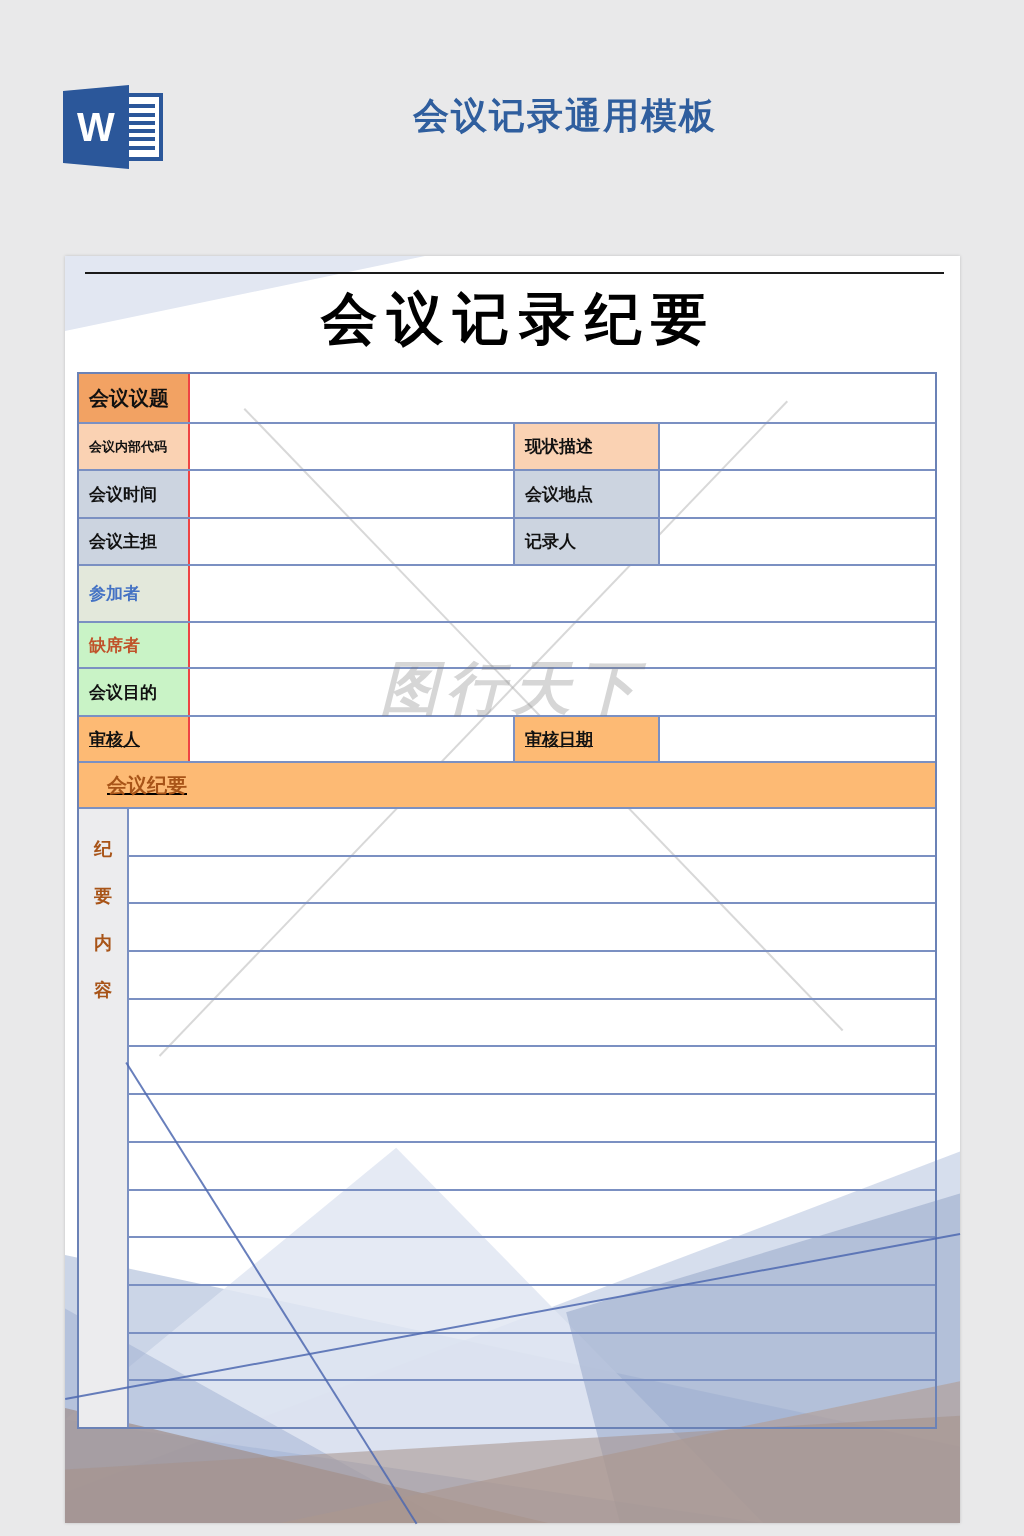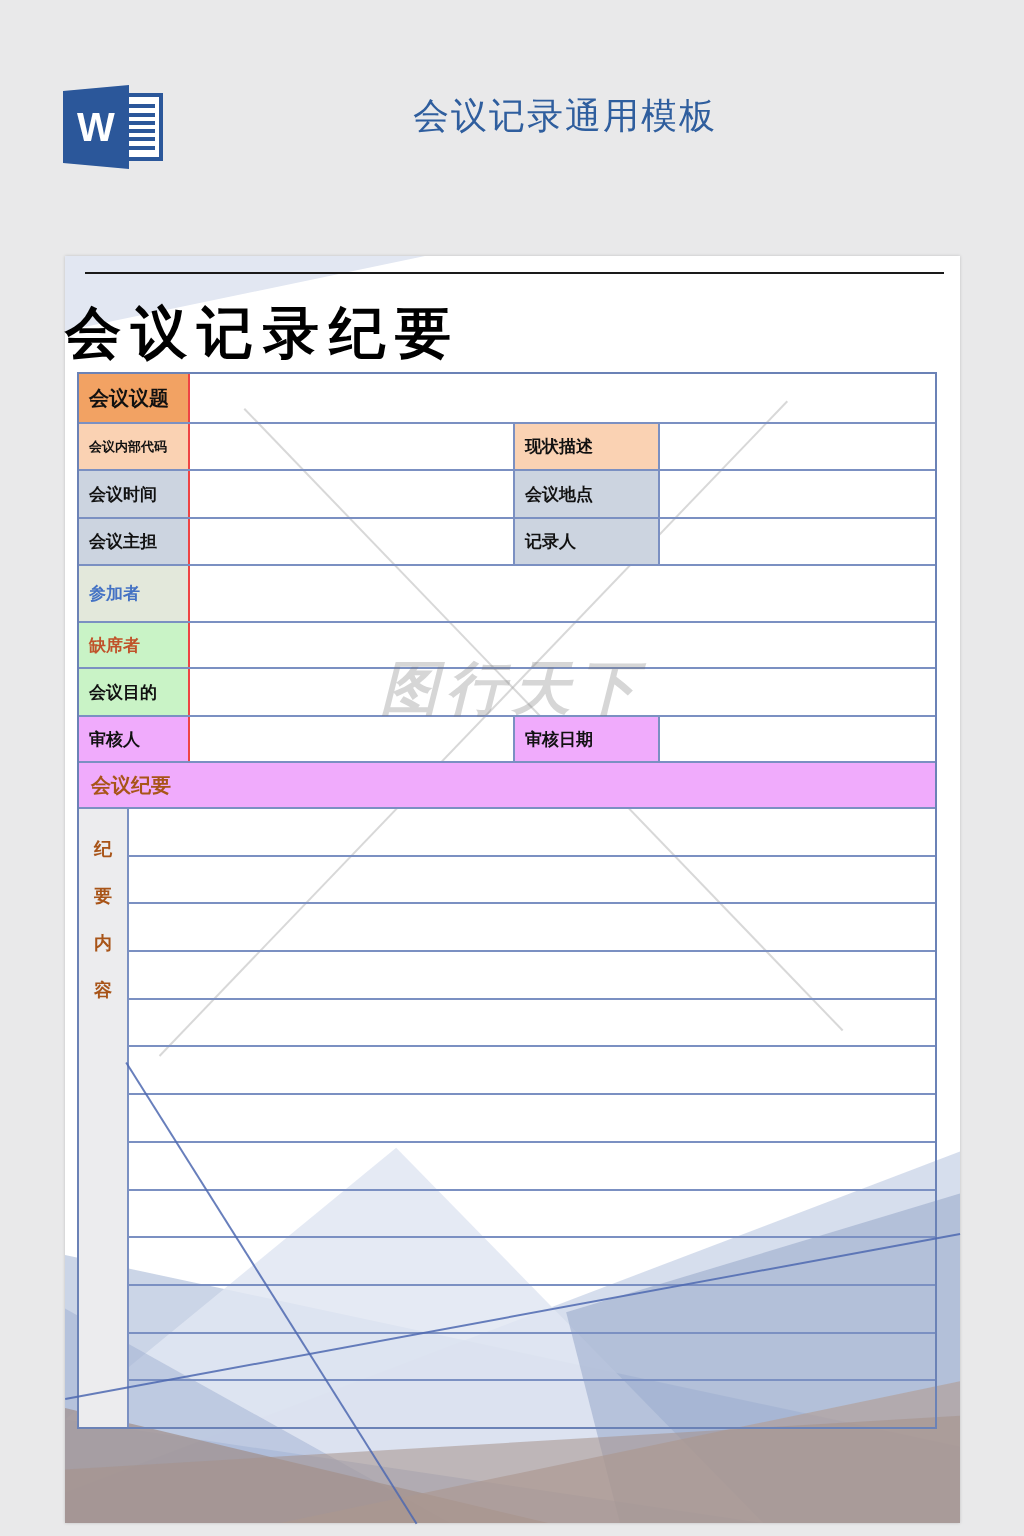--- a/index.html
+++ b/index.html
@@ -24,40 +24,40 @@
     background:#2b579a;
     clip-path:polygon(0 7%, 100% 0, 100% 100%, 0 93%);
     display:flex; align-items:center; justify-content:center;
   }
   .word-icon .panel span {
     color:#fff; font-family:"Liberation Sans", sans-serif;
     font-weight:bold; font-size:40px; line-height:1;
   }
   .hdr-text { position:absolute; left:320px; top:92px; width:490px; text-align:center; }
   .hdr-title {
-    font-family:"Liberation Sans", sans-serif; font-weight:normal;
+    font-family:"Liberation Sans", sans-serif; font-weight:bold;
     font-size:36px; color:#2f5e9e; letter-spacing:2px;
   }
   .hdr-sub {
     margin-top:14px; font-family:"Liberation Sans", sans-serif;
     font-size:23px; color:#333; letter-spacing:1px;
   }
   
   .page {
     position:absolute; left:65px; top:256px; width:895px; height:1267px;
     background:#fff; box-shadow:0 0 3px rgba(0,0,0,.18);
   }
   .corner-tri {
     position:absolute; left:0; top:0; width:360px; height:75px;
     background:#e2e7f2; clip-path:polygon(0 0, 100% 0, 0 100%);
   }
   .top-rule { position:absolute; left:20px; top:16px; width:859px; height:2px; background:#1a1a1a; }
   .doc-title {
-    position:absolute; left:0; right:0; top:40px; 
-    font-size:56px; font-weight:bold; color:#000; letter-spacing:10px;
+    position:absolute; left:0; right:0; top:26px; text-align:center;
+    font-size:56px; font-weight:bold; color:#000; letter-spacing:10px;padding-left:13px;
   }
   .watermark {
     position:absolute; left:0; right:0; top:394px; text-align:center;
     font-size:58px; font-weight:bold; font-style:italic;
     color:rgba(120,120,120,.30); letter-spacing:8px; z-index:3; pointer-events:none;
   }
   
   .line { position:absolute; transform-origin:0 0; }
   .gline { height:2px; background:rgba(168,168,168,.45); z-index:1; }
   .gline-a { left:180px; top:152px; width:863px; transform:rotate(46.1deg); }
@@ -89,26 +89,26 @@
   .v1 { width:325px; border-right:2px solid #7b90c2; }
   .c2 { width:145px; border-right:2px solid #7b90c2; }
   .v2 { flex:1; }
   .vfull { flex:1; }
   .h48{height:48px}.h47{height:47px}.h57{height:57px}.h49{height:46px}.h46{height:46px}
   .bg-orange   { background:#f2a263; }
   .bg-peach    { background:#fad2b3; }
   .bg-bluegray { background:#ccd4e0; }
   .bg-graygreen{ background:#e3e8db; }
   .bg-green    { background:#c9f3c6; }
-  .bg-gray     { background:#f0abfc; }
+  .bg-gray     { background:#fdba74;text-decoration:underline; }
   .fs20{font-size:20px}.fs17{font-size:17px}.fs14{font-size:13px}
   .txt-blue   { color:#4472c4; }
   .txt-orange { color:#c0522a; }
   .txt-brown  { color:#a85418; }
-  .section-head { flex:1; padding-left:12px; }
+  .section-head { flex:1; padding-left:28px; }
   
   .summary { display:flex; height:620px; border-top:2px solid #7b90c2; }
   .strip {
     width:50px; background:#ececee; border-right:2px solid #7b90c2;
     display:flex; flex-direction:column; align-items:center; padding-top:16px;
     color:#a85418; font-weight:600; font-size:18px;
   }
   .strip span { height:47px; display:flex; align-items:center; }
   .ruled { flex:1; display:flex; flex-direction:column; }
   .rline { flex:1; border-bottom:2px solid #7b90c2; }

